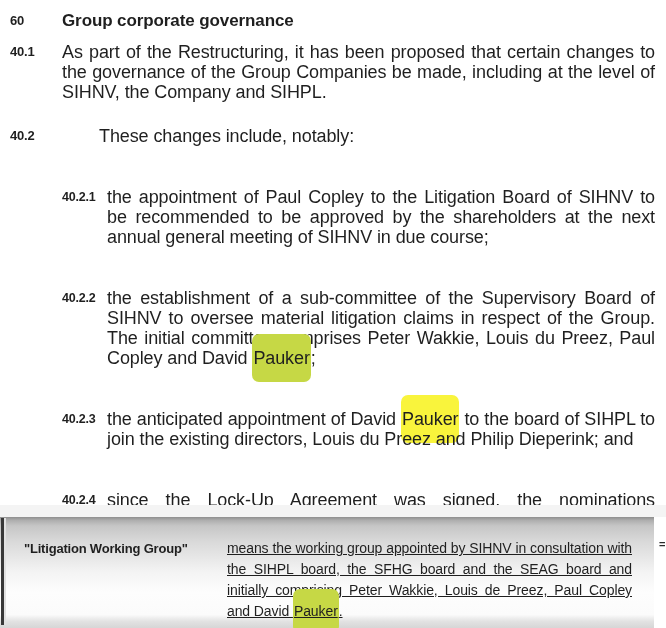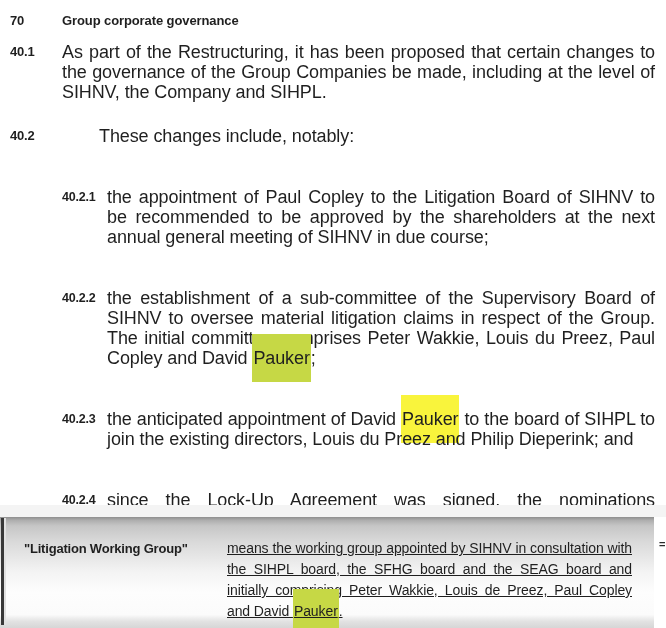--- a/index.html
+++ b/index.html
@@ -31,30 +31,30 @@
     font-size: 18px;
     line-height: 20px;
     text-align: justify;
     letter-spacing: -0.1px;
   }
   .level1 .text { width: 593px; }
   .level2 .text { width: 548px; }
 
   .heading-row { margin-bottom: 11px; }
   .heading-row .title {
-    font-size: 13px;
+    font-size: 17px;
     font-weight: bold;
     line-height: 20px;
     letter-spacing: -0.1px;
   }
   .mb-a { margin-bottom: 24px; }
   .mb-b { margin-bottom: 13px; gap: 37px; }
   .mb-c { margin-bottom: 9px; }
 
-  mark { color: inherit; padding: 14px 1px; }
+  mark { color: inherit; padding: 14px 1px; border-radius: 7px; }
   .hl-yellow { background: #f9f43c; }
   .hl-green  { background: #c6d845; }
 
   
   .block-gap {
     position: absolute; left: 0; top: 505px;
     width: 666px; height: 12px;
     background: #f4f4f4;
   }
   .definition-block {
@@ -101,21 +101,21 @@
   }
 </style>
 </head>
 <body>
 
 <div class="page">
 
   <div class="content">
 
     <div class="clause level1 heading-row">
-      <span class="num">70</span>
+      <span class="num">60</span>
       <span class="title">Group corporate governance</span>
     </div>
 
     <div class="clause level1 mb-a">
       <span class="num">40.1</span>
       <p class="text">As part of the Restructuring, it has been proposed that certain changes to the governance of the Group Companies be made, including at the level of SIHNV, the Company and SIHPL.</p>
     </div>
 
     <div class="clause level1 mb-b">
       <span class="num">40.2</span>

